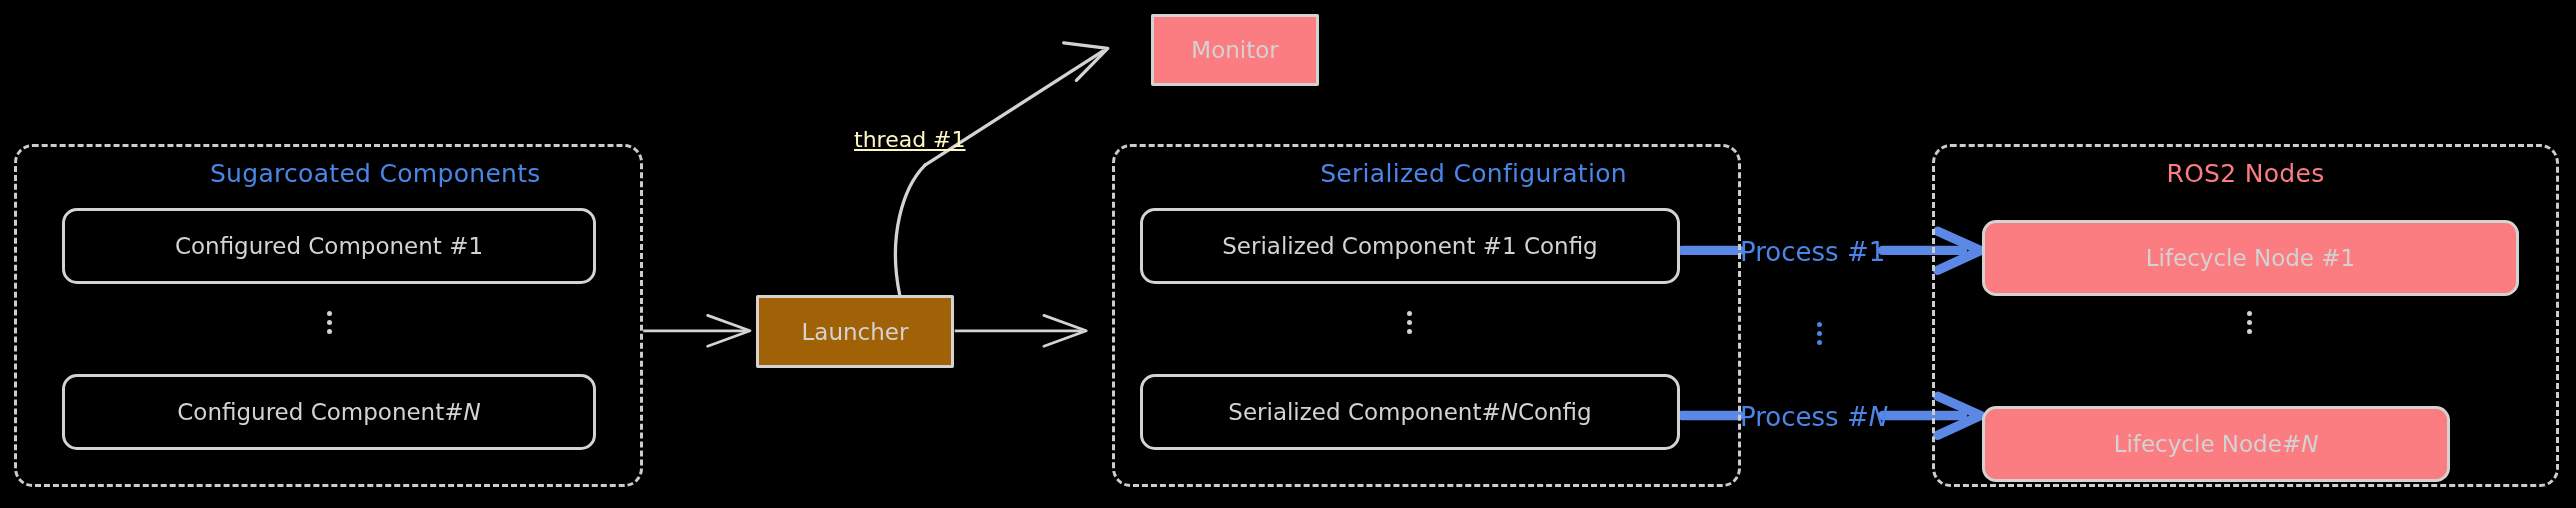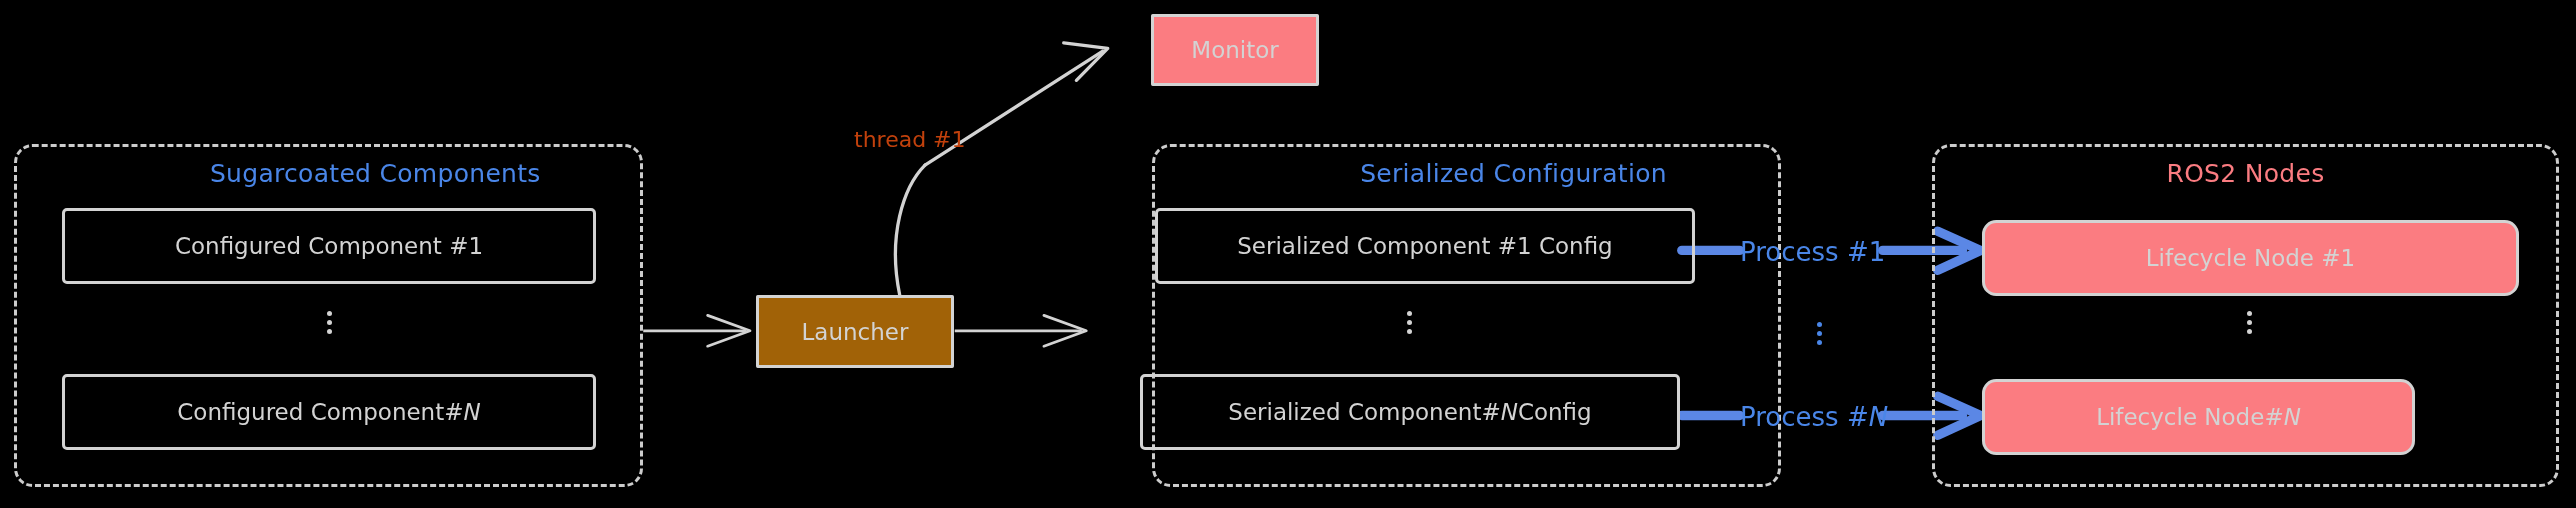--- a/index.html
+++ b/index.html
@@ -45,21 +45,21 @@
     box-sizing: border-box;
     display: flex;
     align-items: center;
     justify-content: center;
     color: #d3d3d3;
     font-size: 23px;
     white-space: nowrap;
   }
   .node-outline {
     border: 3.9px solid #d3d3d3;
-    border-radius: 5px;
+    border-radius: 15px;
     background: transparent;
   }
   .node-red {
     border: 3.9px solid #d3d3d3;
     border-radius: 14.3px;
     background: #fb7c81;
     margin-top: 12px;
   }
   .node-blue {
     border: 3.3px solid #d3d3d3;
@@ -89,21 +89,21 @@
     background: #d3d3d3;
   }
   .vdots.blue i { background: #4a86e8; }
 
   
   .edge-label {
     position: absolute;
     font-size: 22px;
     white-space: nowrap;
   }
-  .label-gray { color: #c2410c; }
+  .label-gray { color: #fef9c3; text-decoration: underline; }
   .label-blue { color: #4a86e8; font-size: 26px; }
 
   svg.overlay {
     position: absolute;
     left: 0;
     top: 0;
     width: 2576px;
     height: 508px;
     pointer-events: none;
   }
@@ -166,25 +166,25 @@
   <div class="node node-blue" style="left:756px; top:295px; width:198px; height:73px; font-size:23px;">
     <span>Launcher</span>
   </div>
 
   <div class="node node-redflat" style="left:1107px; top:13.8px; width:168px; height:72px; font-size:23px;margin-left:44px;">
     <span>Monitor</span>
   </div>
 
   <div class="edge-label label-gray" style="left:854px; top:127px;">thread #1</div>
 
-  <div class="cluster" style="left:1152px; top:144px; width:629px; height:343px;">
+  <div class="cluster" style="left:1112px; top:144px; width:629px; height:343px;">
     <div class="cluster-title title-blue">Serialized Configuration</div>
   </div>
 
-  <div class="node node-outline" style="left:1140px; top:208px; width:540px; height:76px;margin-left:15px;">
+  <div class="node node-outline" style="left:1140px; top:208px; width:540px; height:76px;">
     <span>Serialized Component #1 Config</span>
   </div>
 
   <div class="vdots" style="left:1407px; top:311px; width:5.5px; height:23px;">
     <i></i>
       <i></i>
       <i></i>
   </div>
 
   <div class="node node-outline" style="left:1140px; top:374px; width:540px; height:76px;">
@@ -210,19 +210,19 @@
   <div class="node node-red" style="left:1982px; top:208px; width:537px; height:76px;">
     <span>Lifecycle Node #1</span>
   </div>
 
   <div class="vdots" style="left:2247px; top:311px; width:5.5px; height:23px;">
     <i></i>
       <i></i>
       <i></i>
   </div>
 
-  <div class="node node-red" style="left:1982px; top:367px; width:433px; height:76px;">
+  <div class="node node-red" style="left:1982px; top:394px; width:468px; height:76px;">
     <span>Lifecycle Node </span>
       <span class="ital">#N</span>
   </div>
 
 </div>
 
 
 </body></html>

